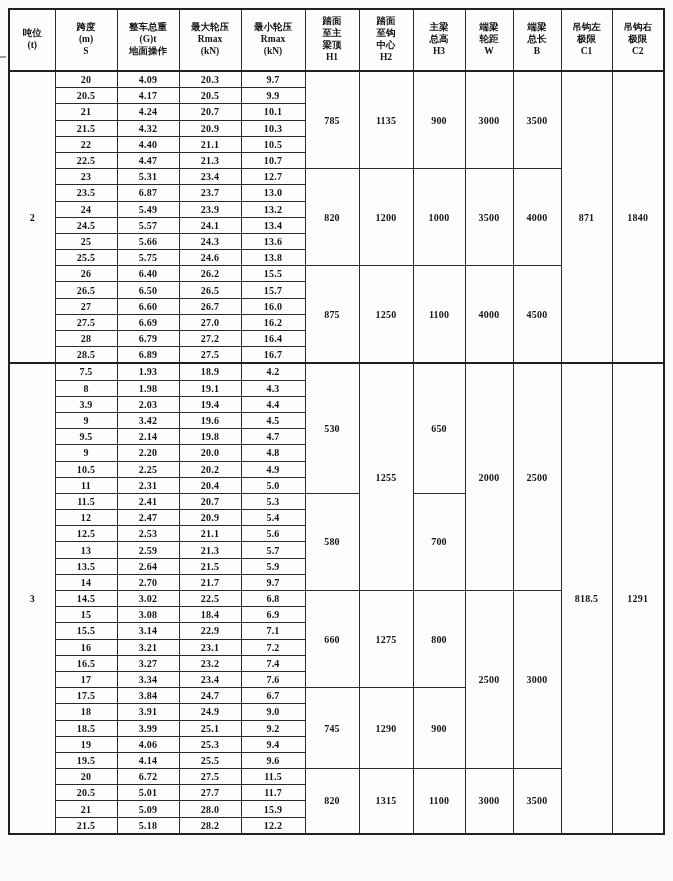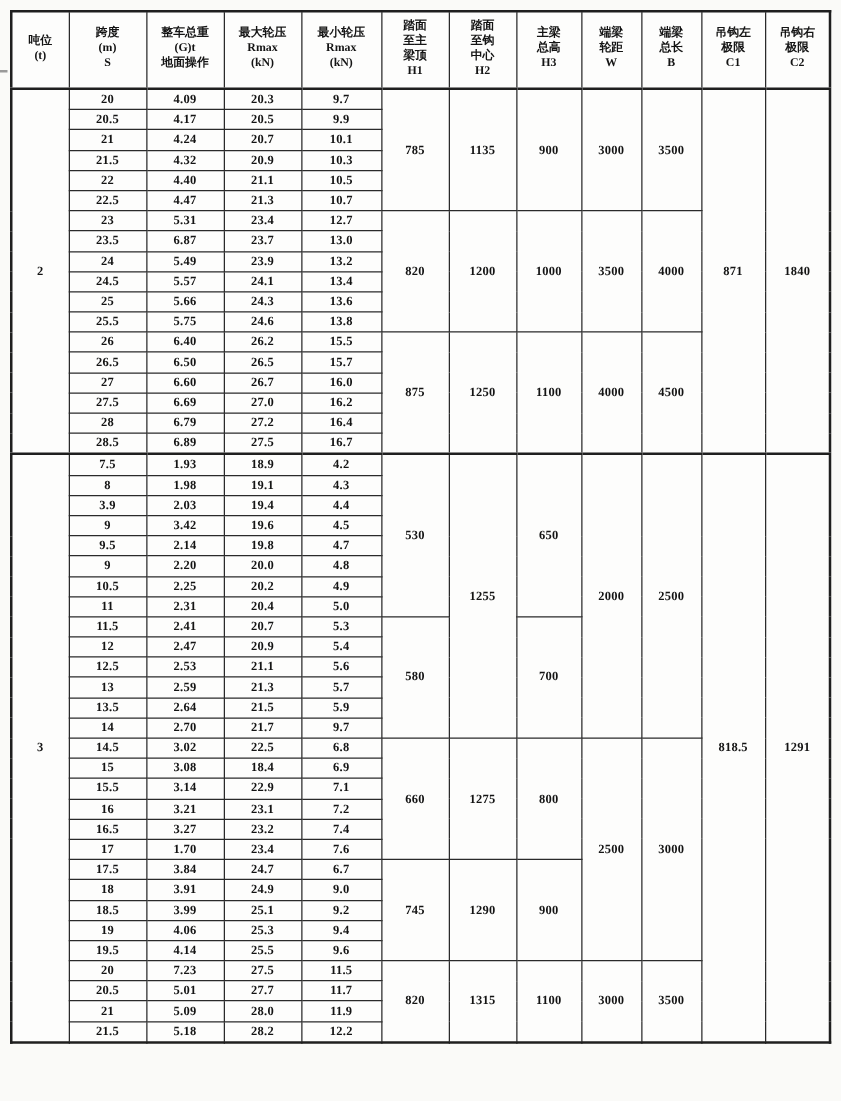--- a/index.html
+++ b/index.html
@@ -386,21 +386,21 @@
           <td>7.2</td>
         </tr>
         <tr>
           <td>16.5</td>
           <td>3.27</td>
           <td>23.2</td>
           <td>7.4</td>
         </tr>
         <tr>
           <td>17</td>
-          <td>1.70</td>
+          <td>3.34</td>
           <td>23.4</td>
           <td>7.6</td>
         </tr>
         <tr>
           <td>17.5</td>
           <td>3.84</td>
           <td>24.7</td>
           <td>6.7</td>
           <td rowspan="5">745</td>
           <td rowspan="5">1290</td>
@@ -425,40 +425,40 @@
           <td>9.4</td>
         </tr>
         <tr>
           <td>19.5</td>
           <td>4.14</td>
           <td>25.5</td>
           <td>9.6</td>
         </tr>
         <tr>
           <td>20</td>
-          <td>7.23</td>
+          <td>6.72</td>
           <td>27.5</td>
           <td>11.5</td>
           <td rowspan="4">820</td>
           <td rowspan="4">1315</td>
           <td rowspan="4">1100</td>
           <td rowspan="4">3000</td>
           <td rowspan="4">3500</td>
         </tr>
         <tr>
           <td>20.5</td>
           <td>5.01</td>
           <td>27.7</td>
           <td>11.7</td>
         </tr>
         <tr>
           <td>21</td>
           <td>5.09</td>
           <td>28.0</td>
-          <td>11.9</td>
+          <td>15.9</td>
         </tr>
         <tr>
           <td>21.5</td>
           <td>5.18</td>
           <td>28.2</td>
           <td>12.2</td>
         </tr>
       </tbody>
   </table>
 </div>

